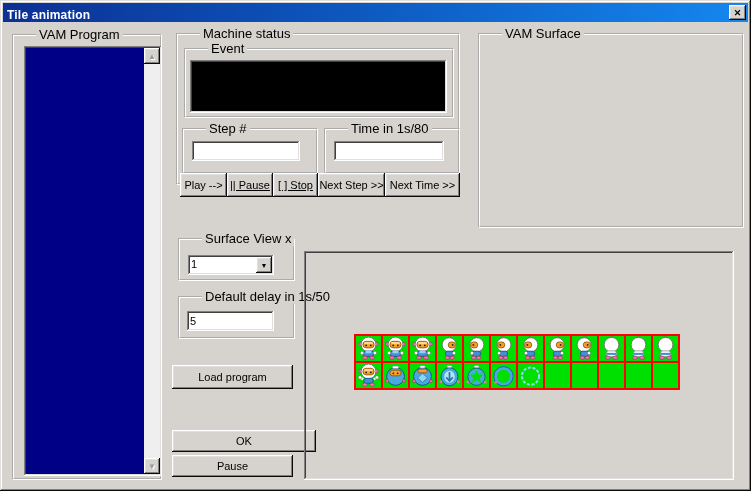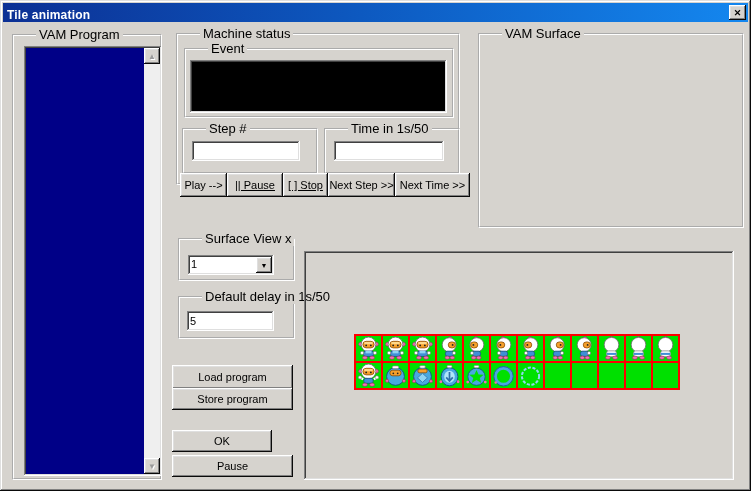--- a/index.html
+++ b/index.html
@@ -86,27 +86,27 @@
     <span class="gb-label">Event</span>
   </div>
   <div class="event-box sunken"></div>
 
   <div class="groupbox" style="left:182px;top:128px;width:136px;height:46px;">
     <span class="gb-label">Step #</span>
   </div>
   <input class="field sunken" style="left: 192px; top: 141px; width: 108px; height: 20px;" value="">
 
   <div class="groupbox" style="left:324px;top:128px;width:136px;height:46px;">
-    <span class="gb-label">Time in 1s/50</span>
+    <span class="gb-label">Time in 1s/80</span>
   </div>
   <input class="field sunken" style="left: 334px; top: 141px; width: 110px; height: 20px;" value="">
 
   <div class="controls-row">
     <button class="btn raised" style="width:47px;">Play --&gt;</button>
-    <button class="btn raised" style="width:56px;text-decoration:underline;">|| Pause</button>
+    <button class="btn raised" style="width:46px;text-decoration:underline;">|| Pause</button>
     <button class="btn raised" style="width:45px;text-decoration:underline;">[ ] Stop</button>
     <button class="btn raised" style="width:67px;">Next Step &gt;&gt;</button>
     <button class="btn raised" style="width:75px;">Next Time &gt;&gt;</button>
   </div>
 
   <div class="groupbox" style="left:478px;top:33px;width:266px;height:195px;">
     <span class="gb-label">VAM Surface</span>
   </div>
 
   <div class="groupbox" style="left:178px;top:238px;width:117px;height:43px;">
@@ -118,22 +118,21 @@
       <span>▼</span>
     </div>
   </div>
 
   <div class="groupbox" style="left:178px;top:296px;width:117px;height:43px;">
     <span class="gb-label">Default delay in 1s/50</span>
   </div>
   <input class="field sunken" style="left: 187px; top: 311px; width: 87px; height: 20px;" value="5">
 
   <button class="btn raised" style="position:absolute;left:172px;top:365px;width:121px;height:24px;">Load program</button>
-  <button class="btn raised" style="position:absolute;left:172px;top:388px;width:121px;height:22px;">Store program</button>
-  <button class="btn raised" style="position:absolute;left:172px;top:430px;width:100px;height:22px;">OK</button>
+  <button class="btn raised" style="position:absolute;left:172px;top:430px;width:144px;height:22px;">OK</button>
   <button class="btn raised" style="position:absolute;left:172px;top:455px;width:121px;height:22px;">Pause</button>
 
   <div class="tiles-inner sunken"></div>
   <div class="tile-grid">
       <div class="tile-cell">
         <svg viewBox="0 0 16 16">
           <circle cx="2.9" cy="5.2" r="1.2" fill="#f470b2" stroke="#9c2d66" stroke-width="0.4"></circle>
           <circle cx="13.1" cy="5.2" r="1.2" fill="#f470b2" stroke="#9c2d66" stroke-width="0.4"></circle>
           <circle cx="8" cy="5.4" r="4.7" fill="#fff" stroke="#666" stroke-width="0.5"></circle>
           <rect x="4.4" y="3.4" width="7.2" height="4.2" rx="2.1" fill="#f6a02c" stroke="#8a4a00" stroke-width="0.5"></rect>

